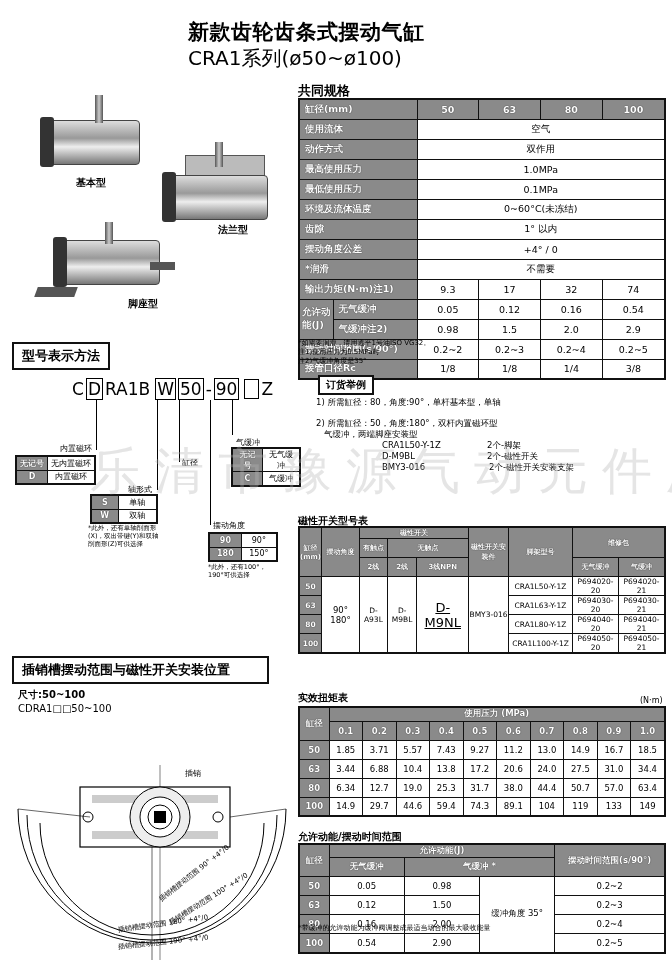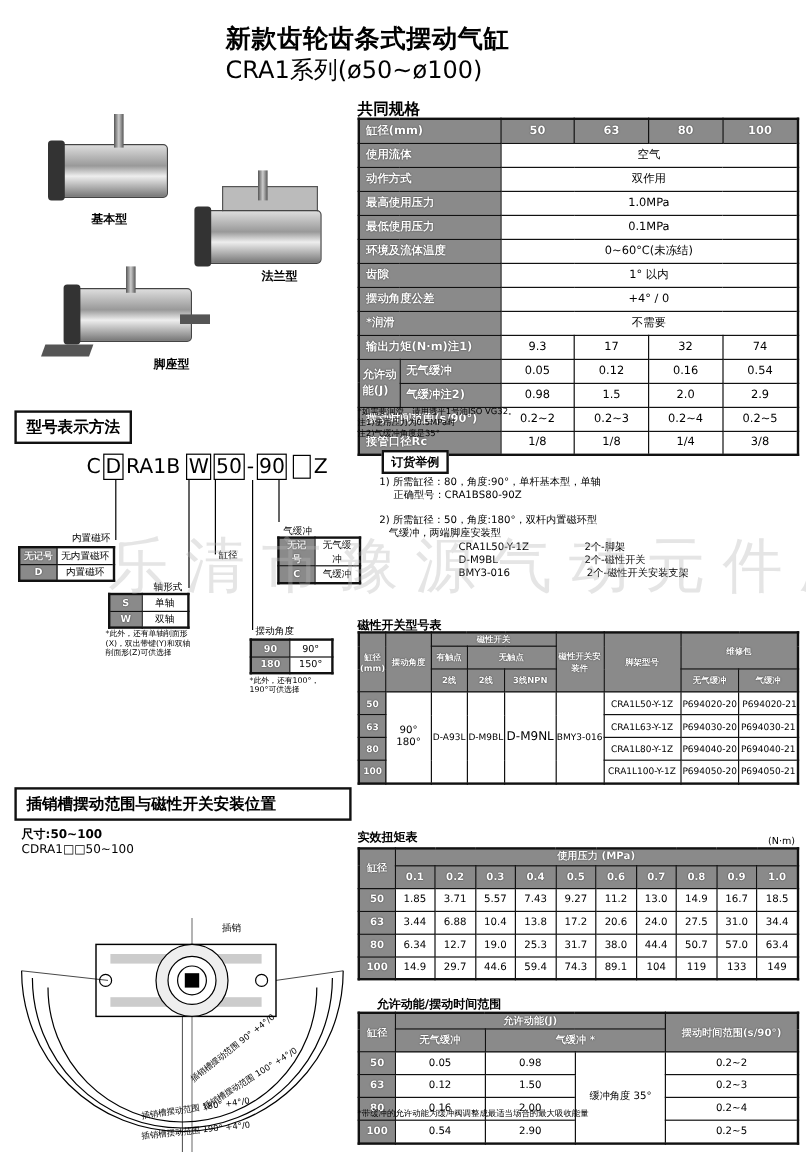--- a/index.html
+++ b/index.html
@@ -223,21 +223,20 @@
   <tr>
         <td class="hdc">C</td>
         <td>气缓冲</td>
       </tr>
 </tbody>
   </table>
 
 <div class="abs box-title" style="left:318px;top:375px;font-size:10px;padding:1px 6px;">订货举例</div>
 <div class="abs" style="left:316px;top:397px;font-size:8.5px;line-height:11px;">
   <div>1) 所需缸径：80，角度:90°，单杆基本型，单轴</div>
-  <div style="padding-left:12px;">正确型号：CRA1BS80-90Z</div>
   <div style="height:10px;"></div>
   <div>2) 所需缸径：50，角度:180°，双杆内置磁环型</div>
   <div style="padding-left:8px;">气缓冲，两端脚座安装型</div>
   <div style="display:flex;padding-left:66px;">
       <span style="width:105px;">CRA1L50-Y-1Z</span>
       <span>2个-脚架</span>
     </div>
   <div style="display:flex;padding-left:66px;">
       <span style="width:105px;">D-M9BL</span>
       <span>2个-磁性开关</span>
@@ -268,25 +267,25 @@
     <td class="hdc" style="font-size:7px;">2线</td>
     <td class="hdc" style="font-size:7px;">3线NPN</td>
     <td class="hdc" style="font-size:7px;">无气缓冲</td>
     <td class="hdc" style="font-size:7px;">气缓冲</td>
   </tr>
   <tr>
     <td class="hdc" style="font-size:7.5px;">50</td>
     <td rowspan="4">90° 180°</td>
     <td rowspan="4" style="font-size:7.5px;">D-A93L</td>
     <td rowspan="4" style="font-size:7.5px;">D-M9BL</td>
-    <td rowspan="4" style="font-size:10px;">D-M9NL</td>
+    <td rowspan="4" style="font-size:13px;text-decoration:underline;">D-M9NL</td>
     <td rowspan="4" style="font-size:7.5px;">BMY3-016</td>
     <td style="font-size:7.5px;">CRA1L50-Y-1Z</td>
     <td style="font-size:7.5px;">P694020-20</td>
-    <td style="font-size:7.5px;text-align:right;">P694020-21</td>
+    <td style="font-size:7.5px;">P694020-21</td>
   </tr>
   <tr>
     <td class="hdc" style="font-size:7.5px;">63</td>
     <td style="font-size:7.5px;">CRA1L63-Y-1Z</td>
     <td style="font-size:7.5px;">P694030-20</td>
     <td style="font-size:7.5px;">P694030-21</td>
   </tr>
   <tr>
     <td class="hdc" style="font-size:7.5px;">80</td>
     <td style="font-size:7.5px;">CRA1L80-Y-1Z</td>
@@ -295,21 +294,21 @@
   </tr>
   <tr>
     <td class="hdc" style="font-size:7.5px;">100</td>
     <td style="font-size:7.5px;">CRA1L100-Y-1Z</td>
     <td style="font-size:7.5px;">P694050-20</td>
     <td style="font-size:7.5px;">P694050-21</td>
   </tr>
 </tbody>
   </table>
 
-<div class="abs box-title" style="left:12px;top:656px;width:281px;">插销槽摆动范围与磁性开关安装位置</div>
+<div class="abs box-title" style="left:12px;top:656px;width:257px;">插销槽摆动范围与磁性开关安装位置</div>
 <div class="abs" style="left:18px;top:688px;font-size:10px;font-weight:bold;">尺寸:50~100</div>
 <div class="abs" style="left:18px;top:703px;font-size:10px;">CDRA1□□50~100</div>
 
 <svg class="abs" style="left:10px;top:765px;" width="285" height="195">
   <path d="M8 44 A134 134 0 0 0 276 44" fill="none" stroke="#000" stroke-width="1"></path>
   <path d="M17 50 A125 125 0 0 0 267 50" fill="none" stroke="#000" stroke-width="1"></path>
   <path d="M30 58 A112 112 0 0 0 254 58" fill="none" stroke="#000" stroke-width="1"></path>
   <path d="M142 200 L142 60" stroke="#000" stroke-width="0.6"></path>
   <path d="M150 0 L150 200" stroke="#000" stroke-width="0.5"></path>
   <rect x="70" y="22" width="150" height="60" fill="#fff" stroke="#000" stroke-width="1.2"></rect>
@@ -397,21 +396,21 @@
         <td>74.3</td>
         <td>89.1</td>
         <td>104</td>
         <td>119</td>
         <td>133</td>
         <td>149</td>
   </tr>
 </tbody>
   </table>
 
-<div class="abs sec-h" style="left:298px;top:830px;font-size:10px;margin-left:16px;">允许动能/摆动时间范围</div>
+<div class="abs sec-h" style="left:298px;top:830px;font-size:10px;">允许动能/摆动时间范围</div>
 <table class="abs tbl" style="left:298px;top:843px;width:368px;">
   <tbody>
       <tr>
     <td rowspan="2" class="hdc" style="width:30px;">缸径</td>
     <td colspan="3" class="hdc" style="height:13px;">允许动能(J)</td>
     <td rowspan="2" class="hdc" style="width:110px;">摆动时间范围(s/90°)</td>
   </tr>
   <tr>
     <td class="hdc" style="height:13px;width:75px;">无气缓冲</td>
     <td colspan="2" class="hdc">气缓冲 *</td>

